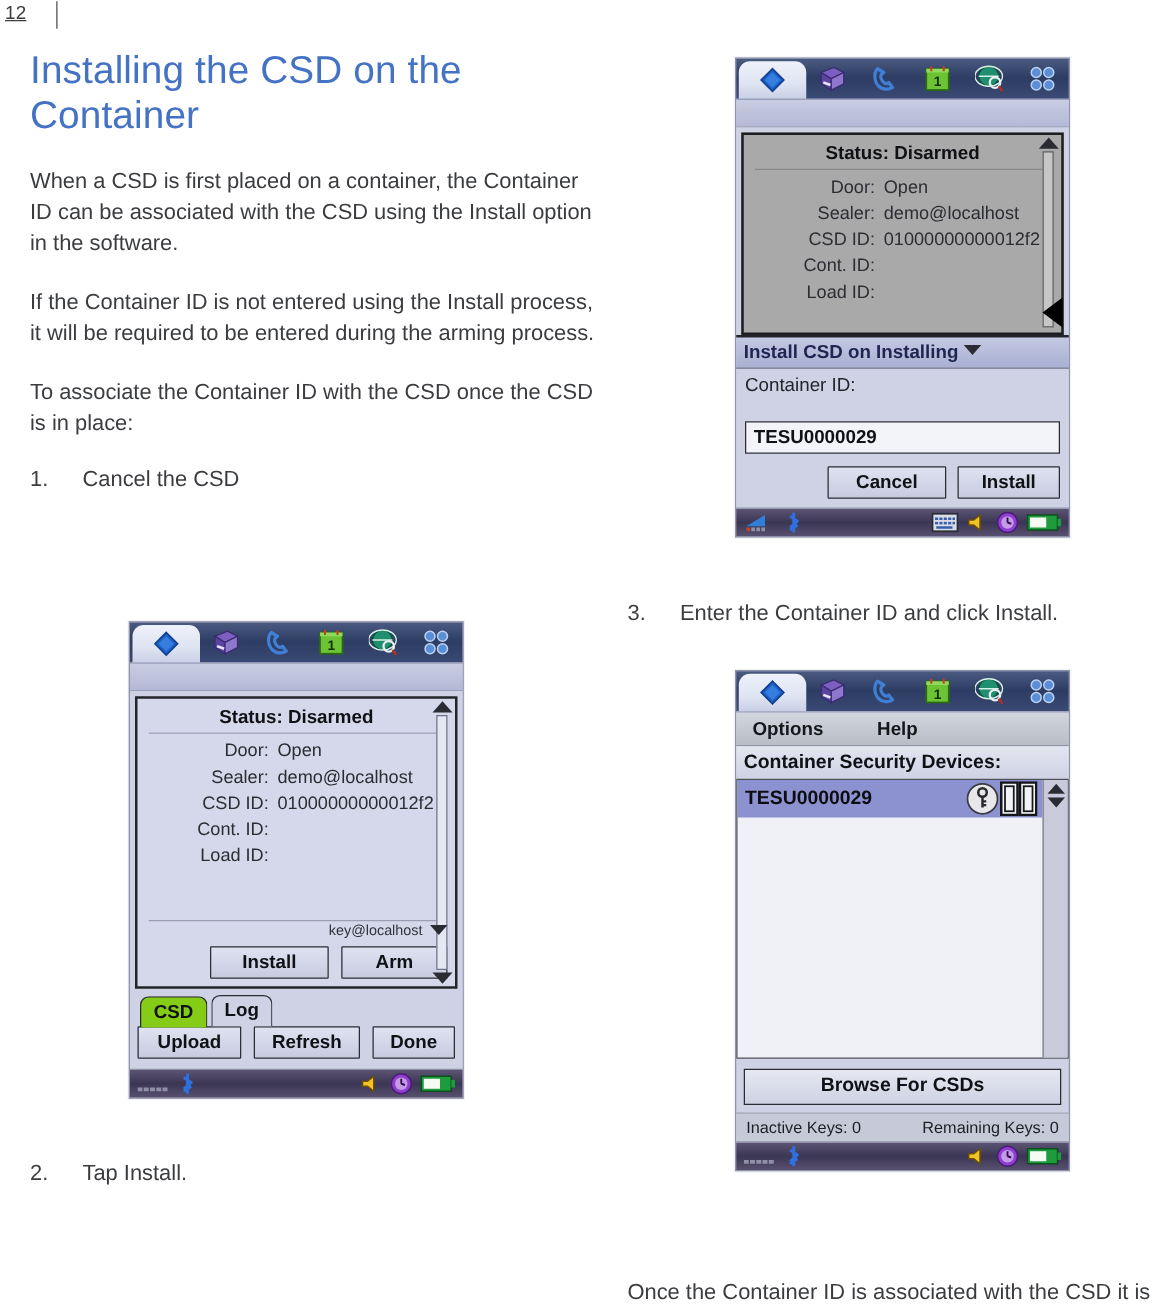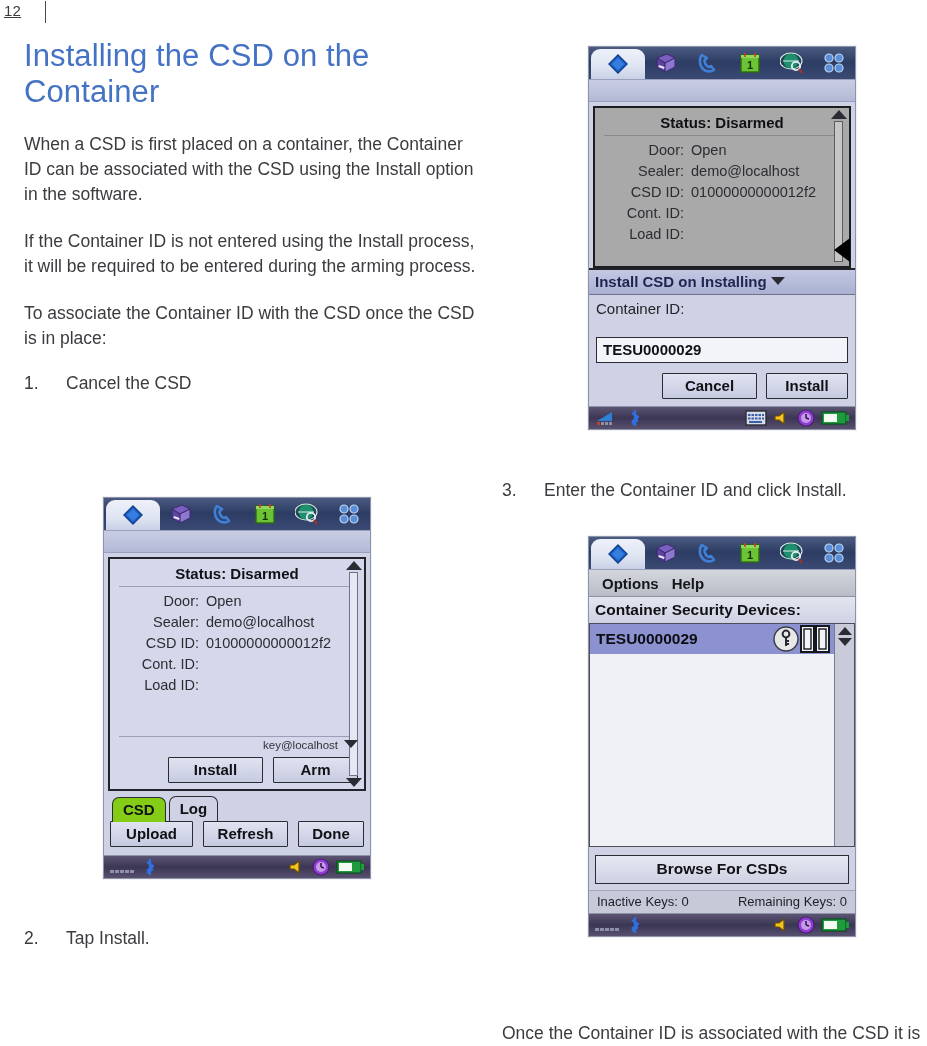--- a/index.html
+++ b/index.html
@@ -73,41 +73,41 @@
 
   .pda-subbar {
     height:22px;
     background:linear-gradient(180deg,#c9cde3 0%,#b3b9d6 100%);
     border-bottom:1px solid #9aa0bb;
   }
   .pda-menubar {
     height:27px;
     background:linear-gradient(180deg,#d3d6dd 0%,#b9bdc6 100%);
     border-bottom:1px solid #8f93a8;
-    display:flex; align-items:center; gap:13px; padding-left:13px;
+    display:flex; align-items:center; gap:43px; padding-left:13px;
     font-size:15px; font-weight:bold; color:#15161a;
   }
 
   .pda-body { padding:4px; background:#cfd2e4; }
 
   
   .status-panel {
     border:2px solid #23242a;
     background:#d5d8ea;
     position:relative;
     padding:3px 0 0 0;
   }
   .status-panel.greyed { background:#a9a9a9; border-color:#1c1d21; }
   .status-title {
     text-align:center; font-size:15px; font-weight:bold; color:#101115;
     padding:3px 0 4px 0; margin:0 9px;
     border-bottom:1px solid #9c9fb4;
   }
   .status-panel.greyed .status-title { border-bottom-color:#8a8a8a; }
-  .status-rows { padding:4px 0 2px 0; font-size:14.5px; color:#2c2d33; }
+  .status-rows { padding:4px 0 2px 16px; font-size:14.5px; color:#2c2d33; }
   .status-row { display:flex; line-height:19px; padding:1px 0; }
   .srow-label { width:96px; flex:0 0 96px; text-align:right; padding-right:7px; }
   .srow-value { flex:1; }
   .srow-blank { height:19px; }
 
   
   .vscroll {
     position:absolute; right:2px; top:2px; bottom:2px; width:17px;
     display:flex; flex-direction:column; align-items:center;
   }

